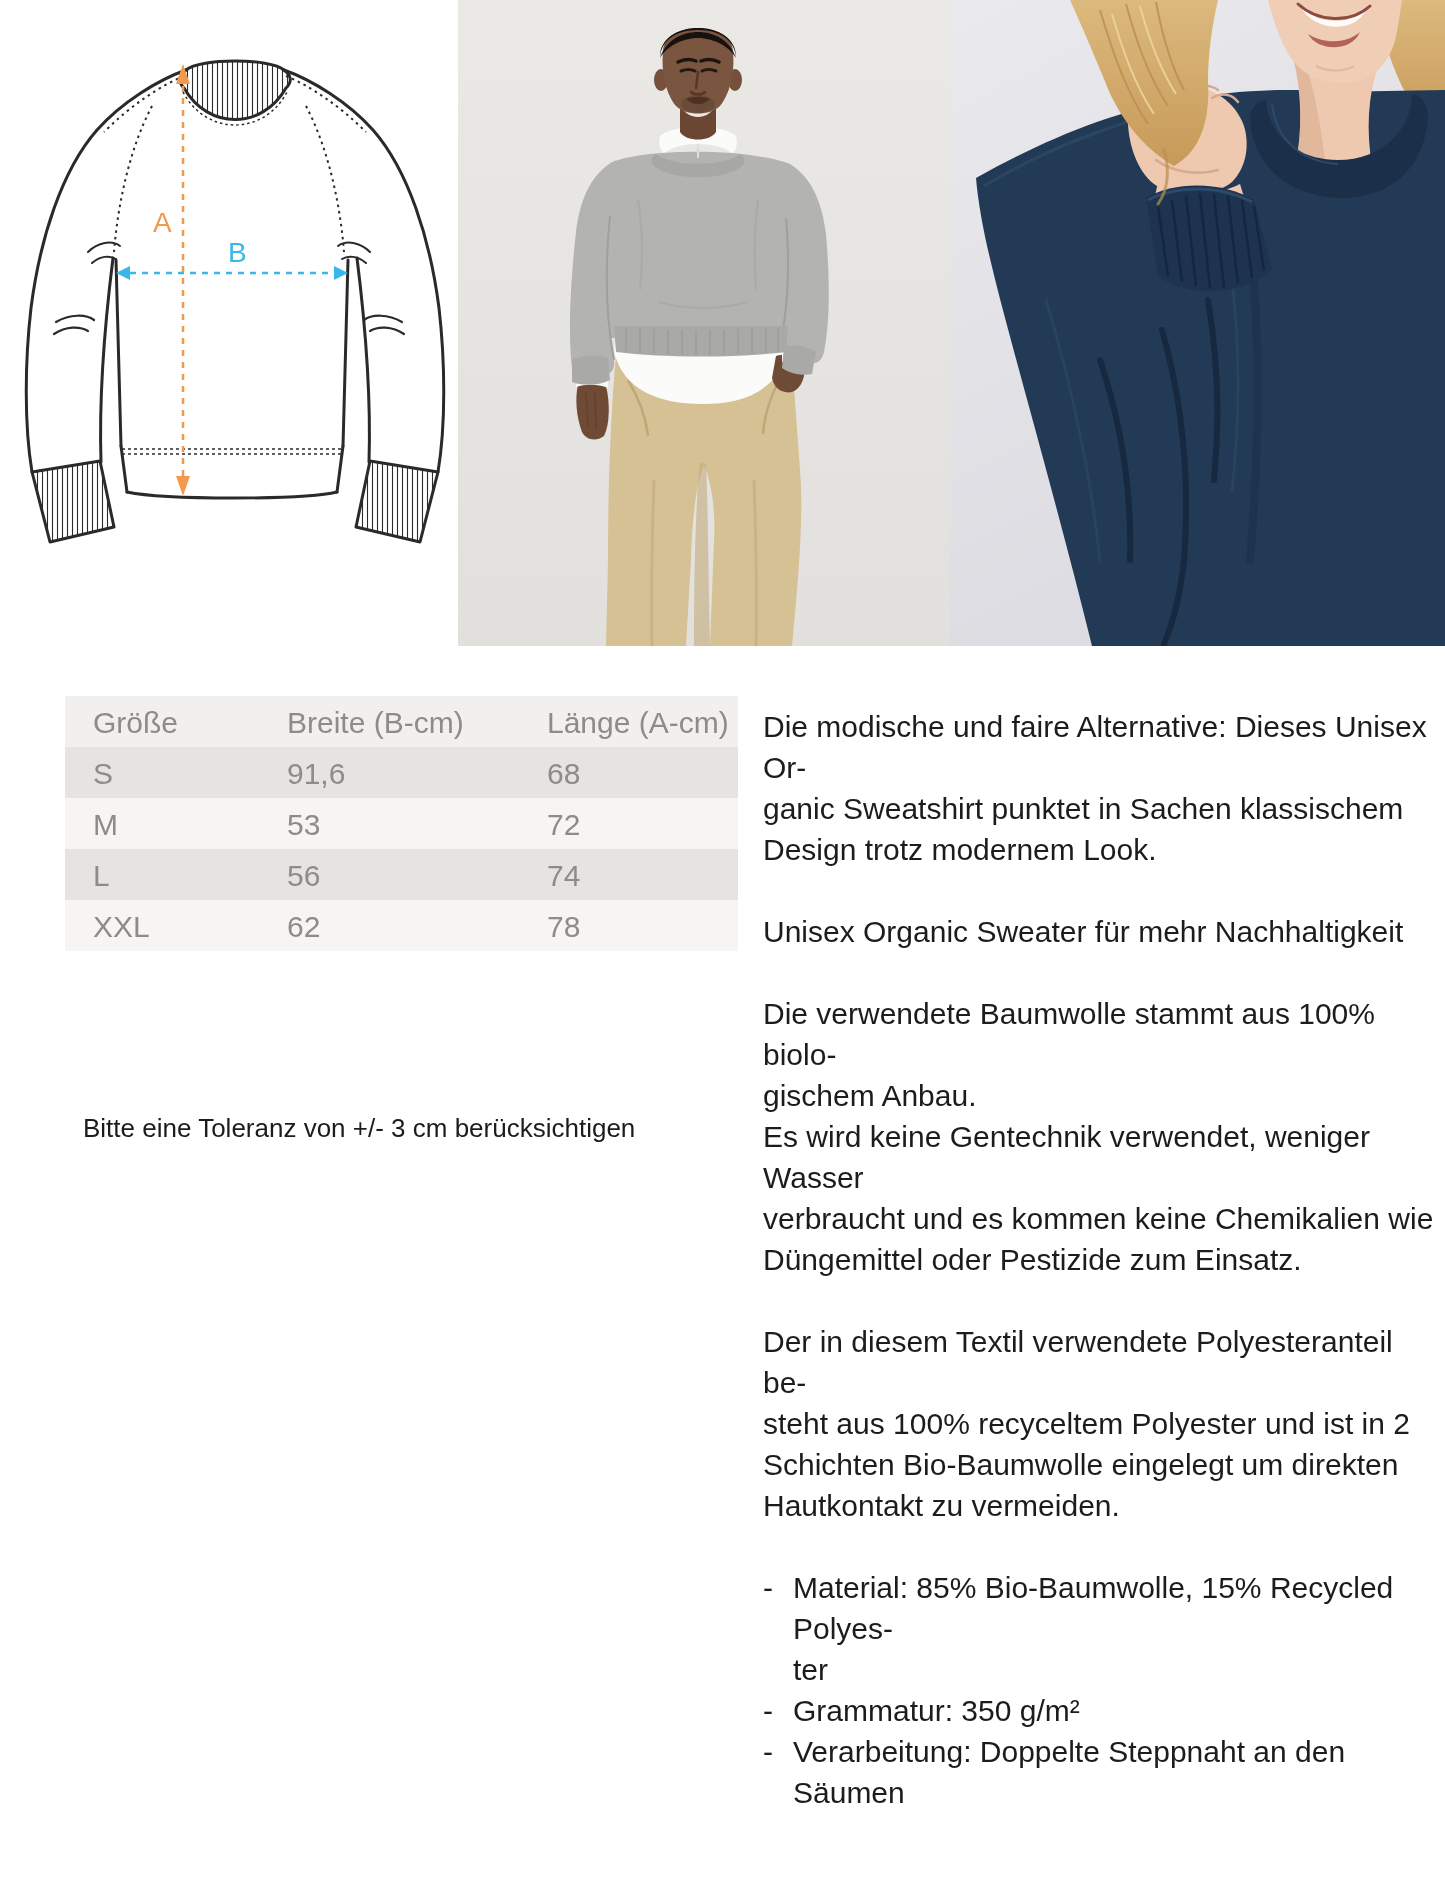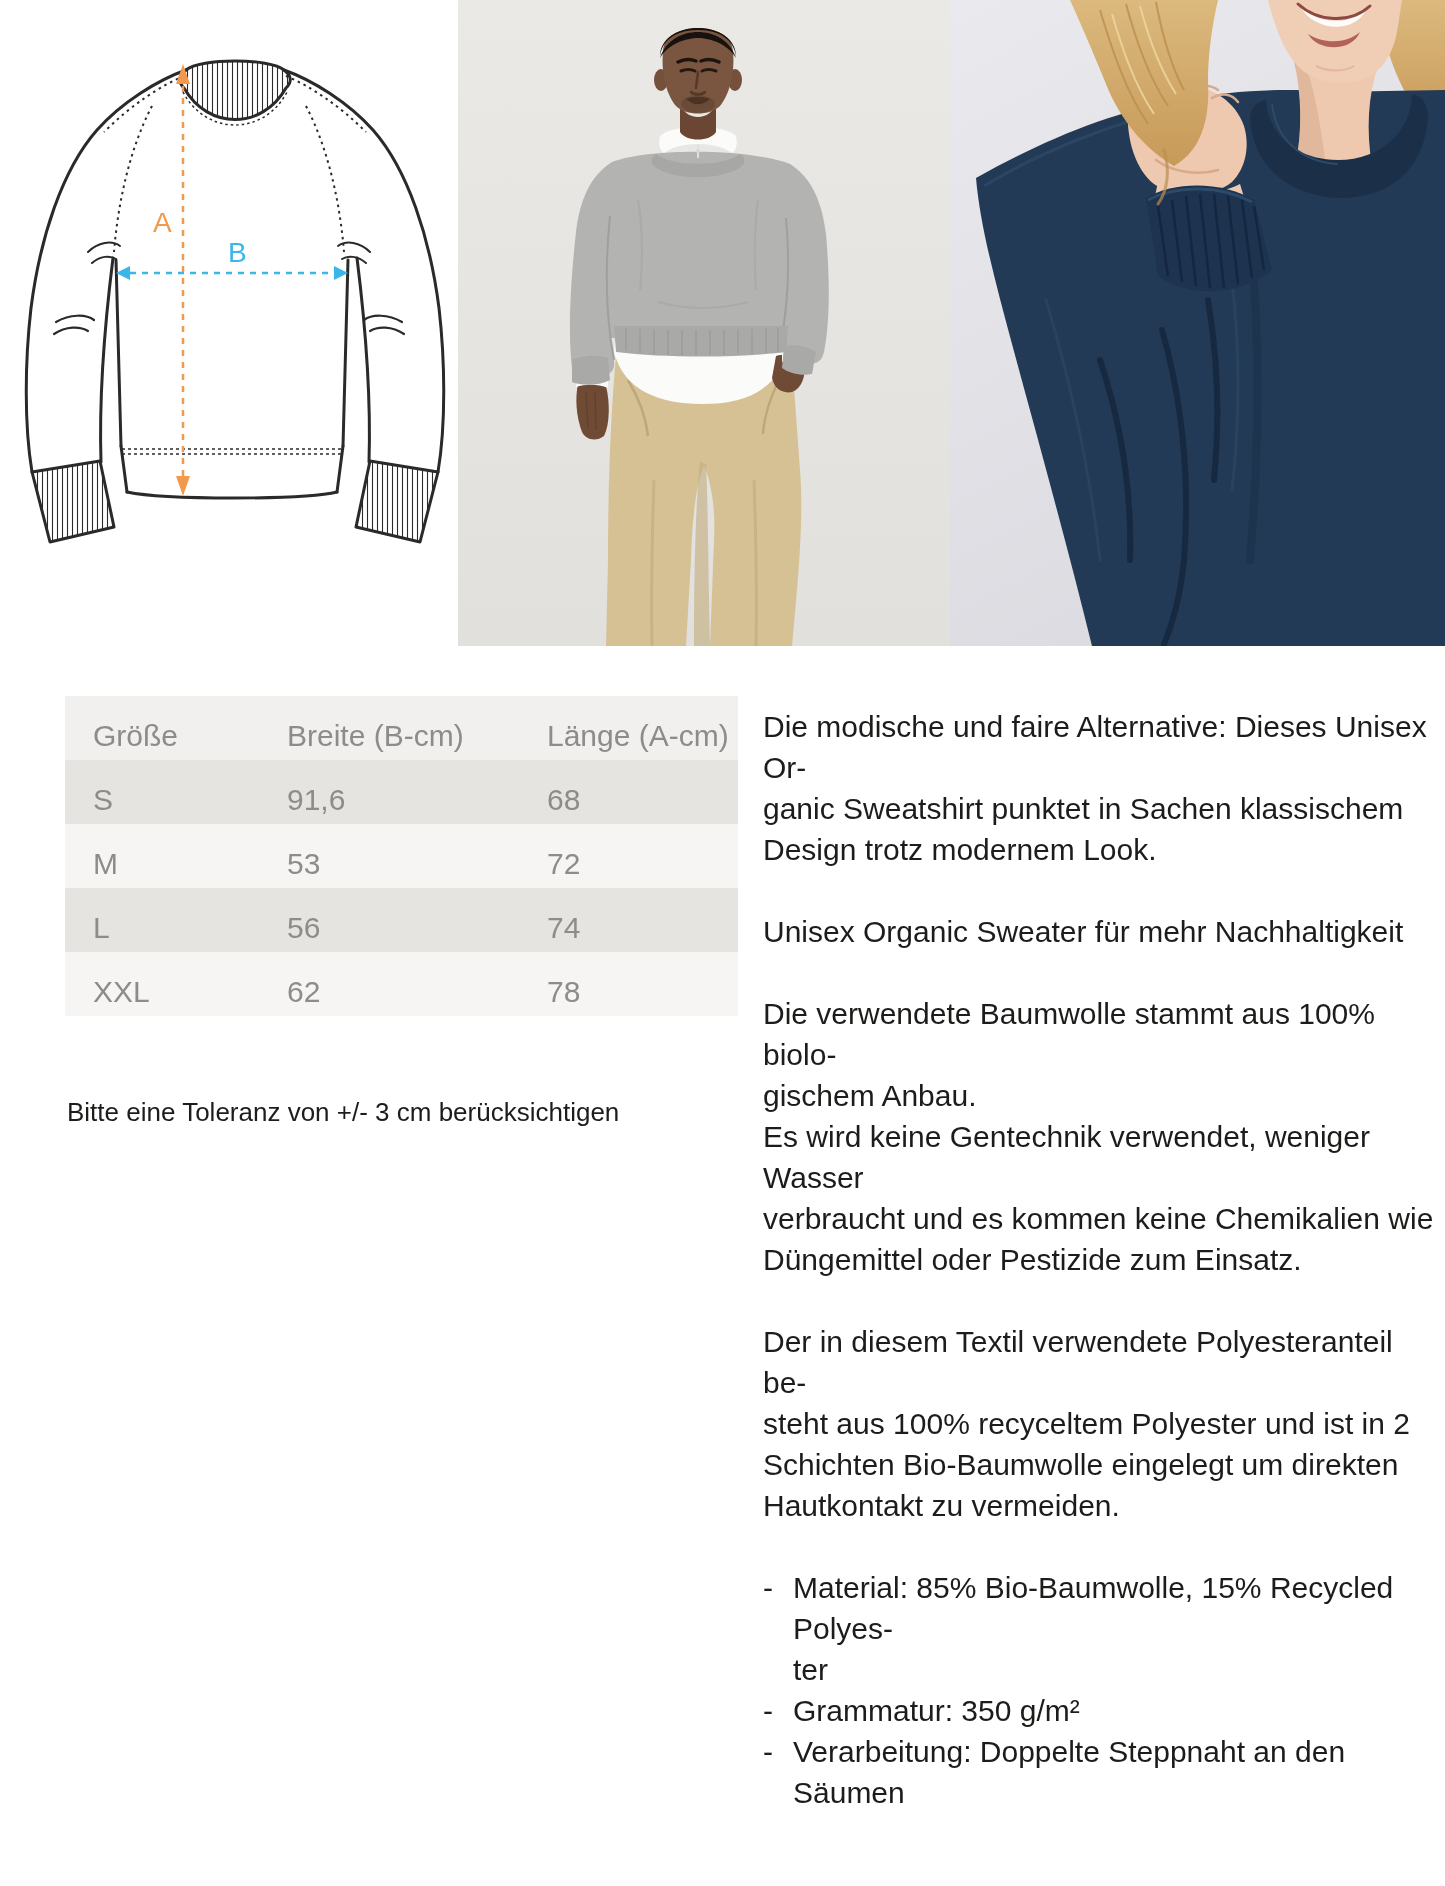--- a/index.html
+++ b/index.html
@@ -9,26 +9,26 @@
   .hero{position:absolute;left:0;top:0;width:1445px;height:646px;}
   .panel{position:absolute;top:0;height:646px;margin:0;padding:0;}
   .panel svg{display:block;width:100%;height:100%;}
   .panel-drawing{left:0;width:458px;background:#fff;}
   .panel-man{left:458px;width:492px;}
   .panel-woman{left:950px;width:495px;}
   
   .size-table{position:absolute;left:65px;top:696px;width:673px;border-collapse:collapse;
               table-layout:fixed;font-size:30px;color:#8e8c8a;}
   .size-table col.c1{width:194px;} .size-table col.c2{width:260px;} .size-table col.c3{width:219px;}
-  .size-table th,.size-table td{font-weight:400;text-align:left;padding:15px 0 0 28px;height:49px;
+  .size-table th,.size-table td{font-weight:400;text-align:left;padding:2px 0 0 28px;height:49px;
               overflow:hidden;white-space:nowrap;}
   .size-table thead tr{background:#f1f0ee;}
   .size-table tbody tr:nth-child(odd){background:#e6e4e1;}
   .size-table tbody tr:nth-child(even){background:#f6f5f3;}
-  .tolerance{position:absolute;left:67px;top:1097px;margin:0;font-size:26px;color:#1d1c1a;}
+  .tolerance{position:absolute;left:67px;top:1097px;margin:16px;font-size:26px;color:#1d1c1a;}
   
   .rt{position:absolute;left:763px;top:694px;width:677px;font-size:30px;line-height:41px;
       color:#1d1c1a;}
   .rt p{margin:12px 0 41px 0;white-space:pre-line;}
   .rt ul{list-style:none;margin:0;padding:0;}
   .rt li{display:flex;}
   .rt li .marker{flex:none;width:30px;}
   .rt li .btxt{flex:1;white-space:pre-line;}
 </style>
 </head>

